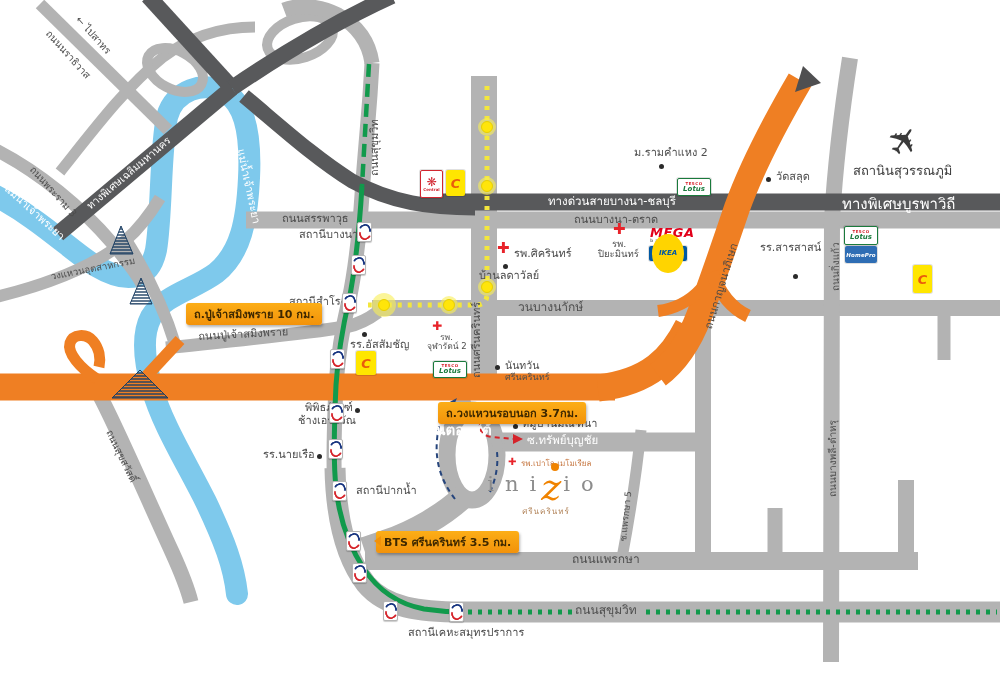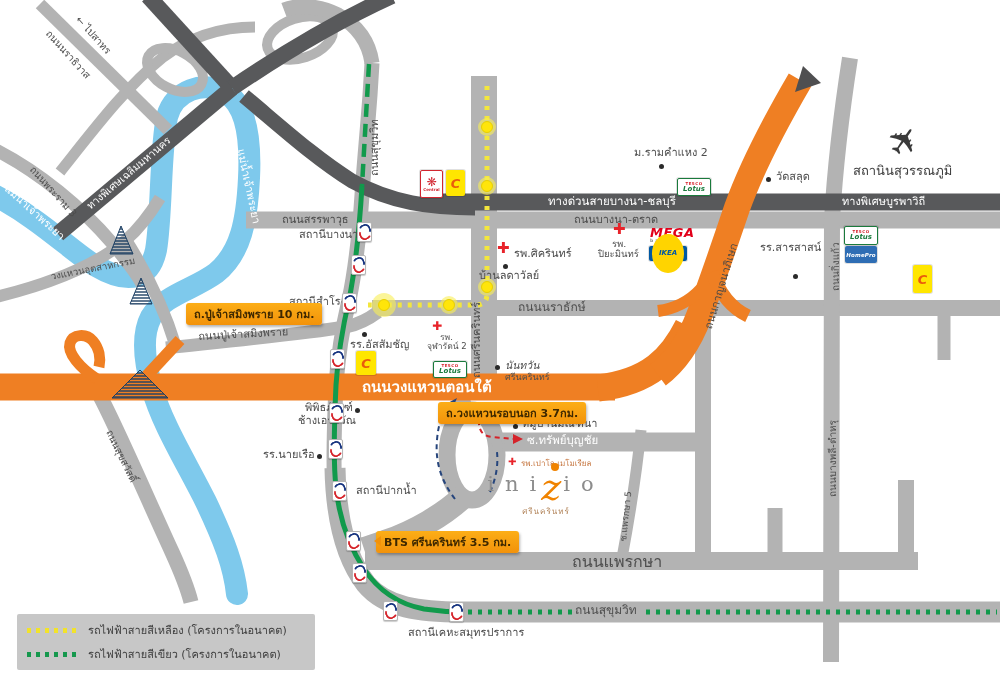--- a/index.html
+++ b/index.html
@@ -2,21 +2,21 @@
 <html><head>
 <meta charset="utf-8">
 <style>
   html,body{margin:0;padding:0;background:#e9e9e9;}
   #map{position:relative;width:1000px;height:680px;background:#ffffff;overflow:hidden;
        font-family:"DejaVu Sans",sans-serif;}
   #roadlayer{position:absolute;left:0;top:0;}
   .lbl{position:absolute;color:#4d4d4d;white-space:nowrap;transform-origin:0 0;
        font-family:"DejaVu Sans",sans-serif;line-height:1.15;}
   .lbl.w{color:#ffffff;}
-  .lbl.b{font-weight:bold;}
+  .lbl.b{font-weight:bold;margin-top:43px;}
   .dot{position:absolute;width:5px;height:5px;background:#2a2a2a;border-radius:50%;}
   .cross{position:absolute;color:#e8232a;font-weight:bold;line-height:1;}
   .badge{position:absolute;background:linear-gradient(#fcae17,#f2920a);color:#3e2800;
          font-weight:bold;font-size:11px;padding:2px 8px;border-radius:3px;white-space:nowrap;
          box-shadow:1px 2px 3px rgba(0,0,0,.3);}
   .badge.arrowleft::before{content:"";position:absolute;left:-7px;top:5px;border:5px solid transparent;
          border-right:7px solid #f2920a;}
   .bts{position:absolute;width:13px;height:18px;background:#fff;border:1px solid #b5b5b5;
        border-radius:2px;box-shadow:0 1px 1px rgba(0,0,0,.2);}
   .bts::before{content:"";position:absolute;left:1px;top:1px;width:8px;height:8px;border-radius:50%;
@@ -170,34 +170,34 @@
 
   <span class="lbl" style="left:52px;top:28px;font-size:10px;transform:rotate(48deg);">ถนนนราธิวาส</span>
   <span class="lbl" style="left:82px;top:14px;font-size:10px;transform:rotate(48deg);">← ไปสาทร</span>
   <span class="lbl w" style="left:84px;top:202px;font-size:10.5px;transform:rotate(-40deg);">ทางพิเศษเฉลิมมหานคร</span>
   <span class="lbl" style="left:36px;top:164px;font-size:10px;transform:rotate(48deg);">ถนนพระราม 3</span>
   <span class="lbl w" style="left:10px;top:183px;font-size:11px;transform:rotate(42deg);">แม่น้ำเจ้าพระยา</span>
   <span class="lbl w" style="left:246px;top:148px;font-size:11px;transform:rotate(78deg);">แม่น้ำเจ้าพระยา</span>
   <span class="lbl" style="left:50px;top:272px;font-size:9.5px;transform:rotate(-11deg);">วงแหวนอุตสาหกรรม</span>
   <span class="lbl w" style="left:284px;top:140px;font-size:10.5px;transform:rotate(37deg);">ทางด่วนบางนา</span>
   <span class="lbl" style="left:369px;top:176px;font-size:11px;transform:rotate(-90deg);">ถนนสุขุมวิท</span>
-  <span class="lbl" style="left:282px;top:213px;font-size:11px;font-family:Liberation Serif, serif;">ถนนสรรพาวุธ</span>
+  <span class="lbl" style="left:282px;top:213px;font-size:11px;">ถนนสรรพาวุธ</span>
   <span class="lbl w" style="left:548px;top:195px;font-size:11.5px;">ทางด่วนสายบางนา-ชลบุรี</span>
-  <span class="lbl w" style="left:842px;top:196px;font-size:11px;">ทางพิเศษบูรพาวิถี</span>
+  <span class="lbl w" style="left:842px;top:196px;font-size:15px;">ทางพิเศษบูรพาวิถี</span>
   <span class="lbl" style="left:574px;top:214px;font-size:11px;">ถนนบางนา-ตราด</span>
   <span class="lbl" style="left:471px;top:378px;font-size:11px;transform:rotate(-90deg);">ถนนศรีนครินทร์</span>
-  <span class="lbl" style="left:518px;top:301px;font-size:12px;">ถนนนราธักษ์</span>
+  <span class="lbl" style="left:518px;top:301px;font-size:12px;">วนบางนาักษ์</span>
   <span class="lbl" style="left:198px;top:331px;font-size:11px;transform:rotate(-3deg);">ถนนปู่เจ้าสมิงพราย</span>
   <span class="lbl w b" style="left:362px;top:379px;font-size:15px;">ถนนวงแหวนตอนใต้</span>
   <span class="lbl" style="left:703px;top:327px;font-size:11px;color:#4f4a45;transform:rotate(-73deg);">ถนนกาญจนาภิเษก</span>
   <span class="lbl" style="left:830px;top:291px;font-size:10px;transform:rotate(-90deg);">ถนนกิ่งแก้ว</span>
   <span class="lbl" style="left:827px;top:497px;font-size:10px;transform:rotate(-90deg);">ถนนบางพลี-ตำหรุ</span>
   <span class="lbl" style="left:114px;top:428px;font-size:10px;transform:rotate(64deg);">ถนนสุขสวัสดิ์</span>
   <span class="lbl w" style="left:527px;top:434px;font-size:11.5px;">ซ.ทรัพย์บุญชัย</span>
-  <span class="lbl" style="left:572px;top:553px;font-size:16px;">ถนนแพรกษา</span>
+  <span class="lbl" style="left:572px;top:553px;font-size:12px;">ถนนแพรกษา</span>
   <span class="lbl" style="left:618px;top:541px;font-size:9px;transform:rotate(-84deg);">ซ.แพรกษา 5</span>
   <span class="lbl" style="left:575px;top:604px;font-size:12px;">ถนนสุขุมวิท</span>
 
   <span class="lbl" style="left:634px;top:147px;font-size:11px;">ม.รามคำแหง 2</span>
   <i class="dot" style="left:659px;top:164px;"></i>
   <span class="lbl" style="left:776px;top:171px;font-size:11px;">วัดสลุด</span>
   <i class="dot" style="left:766px;top:177px;"></i>
   <span class="plane" style="left:888px;top:122px;">✈</span>
   <span class="lbl" style="left:853px;top:164px;font-size:13px;color:#3a3a3a;">สถานินสุวรรณภูมิ</span>
 
@@ -209,21 +209,21 @@
   <i class="dot" style="left:503px;top:264px;"></i>
   <span class="lbl" style="left:479px;top:270px;font-size:11px;">บ้านลดาวัลย์</span>
   <span class="lbl" style="left:760px;top:242px;font-size:11px;">รร.สารสาสน์</span>
   <i class="dot" style="left:793px;top:274px;"></i>
   <i class="dot" style="left:362px;top:332px;"></i>
   <span class="lbl" style="left:350px;top:339px;font-size:11px;">รร.อัสสัมชัญ</span>
   <span class="cross" style="left:432px;top:320px;font-size:12px;">✚</span>
   <span class="lbl" style="left:440px;top:333px;font-size:8.5px;">รพ.</span>
   <span class="lbl" style="left:427px;top:342px;font-size:8.5px;">จุฬารัตน์ 2</span>
   <i class="dot" style="left:495px;top:365px;"></i>
-  <span class="lbl" style="left:505px;top:359px;font-size:10.5px;font-style:italic;">นันทวัน</span>
+  <span class="lbl" style="left:505px;top:359px;font-size:10.5px;">นันทวัน</span>
   <span class="lbl" style="left:505px;top:372px;font-size:9px;">ศรีนครินทร์</span>
   <span class="lbl" style="left:305px;top:402px;font-size:11px;">พิพิธภัณฑ์</span>
   <span class="lbl" style="left:298px;top:415px;font-size:11px;">ช้างเอราวัณ</span>
   <i class="dot" style="left:355px;top:408px;"></i>
   <span class="lbl" style="left:263px;top:449px;font-size:11px;">รร.นายเรือ</span>
   <i class="dot" style="left:317px;top:454px;"></i>
   <i class="dot" style="left:513px;top:424px;"></i>
   <span class="lbl" style="left:522px;top:418px;font-size:11px;">หมู่บ้านมัณฑนา</span>
   <span class="cross" style="left:508px;top:457px;font-size:10px;">✚</span>
   <span class="lbl" style="left:521px;top:459px;font-size:8px;color:#c4723a;">รพ.เปาโล เมโมเรียล</span>
@@ -279,24 +279,14 @@
 
   <div class="inizio">
     <div class="row">
       <span class="seg">ini</span>
       <span class="z">z</span>
       <span class="seg">io</span>
     </div>
     <span class="sub">ศรีนครินทร์</span>
   </div>
 
-  <div class="legend">
-    <div class="row">
-      <i class="sw y"></i>
-      <span>รถไฟฟ้าสายสีเหลือง (โครงการในอนาคต)</span>
-    </div>
-    <div class="row">
-      <i class="sw g"></i>
-      <span>รถไฟฟ้าสายสีเขียว (โครงการในอนาคต)</span>
-    </div>
-  </div>
 
 </div>
 
 </body></html>

